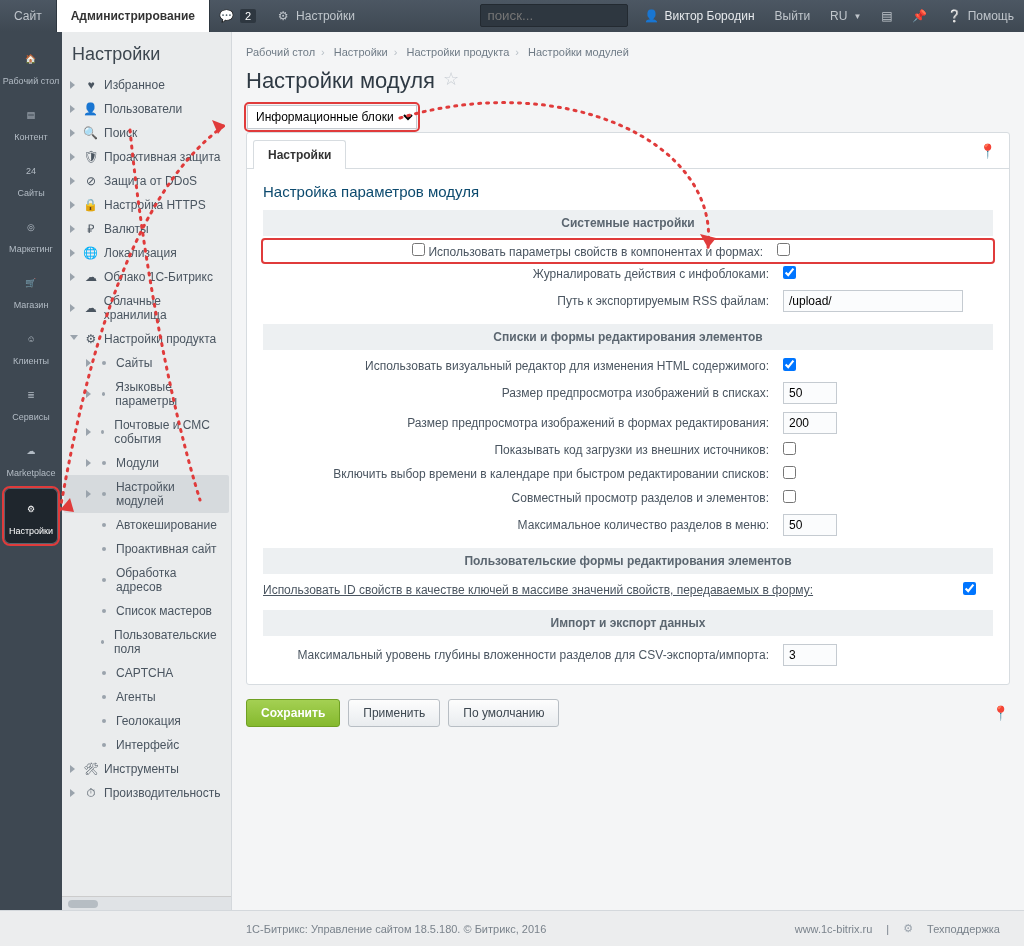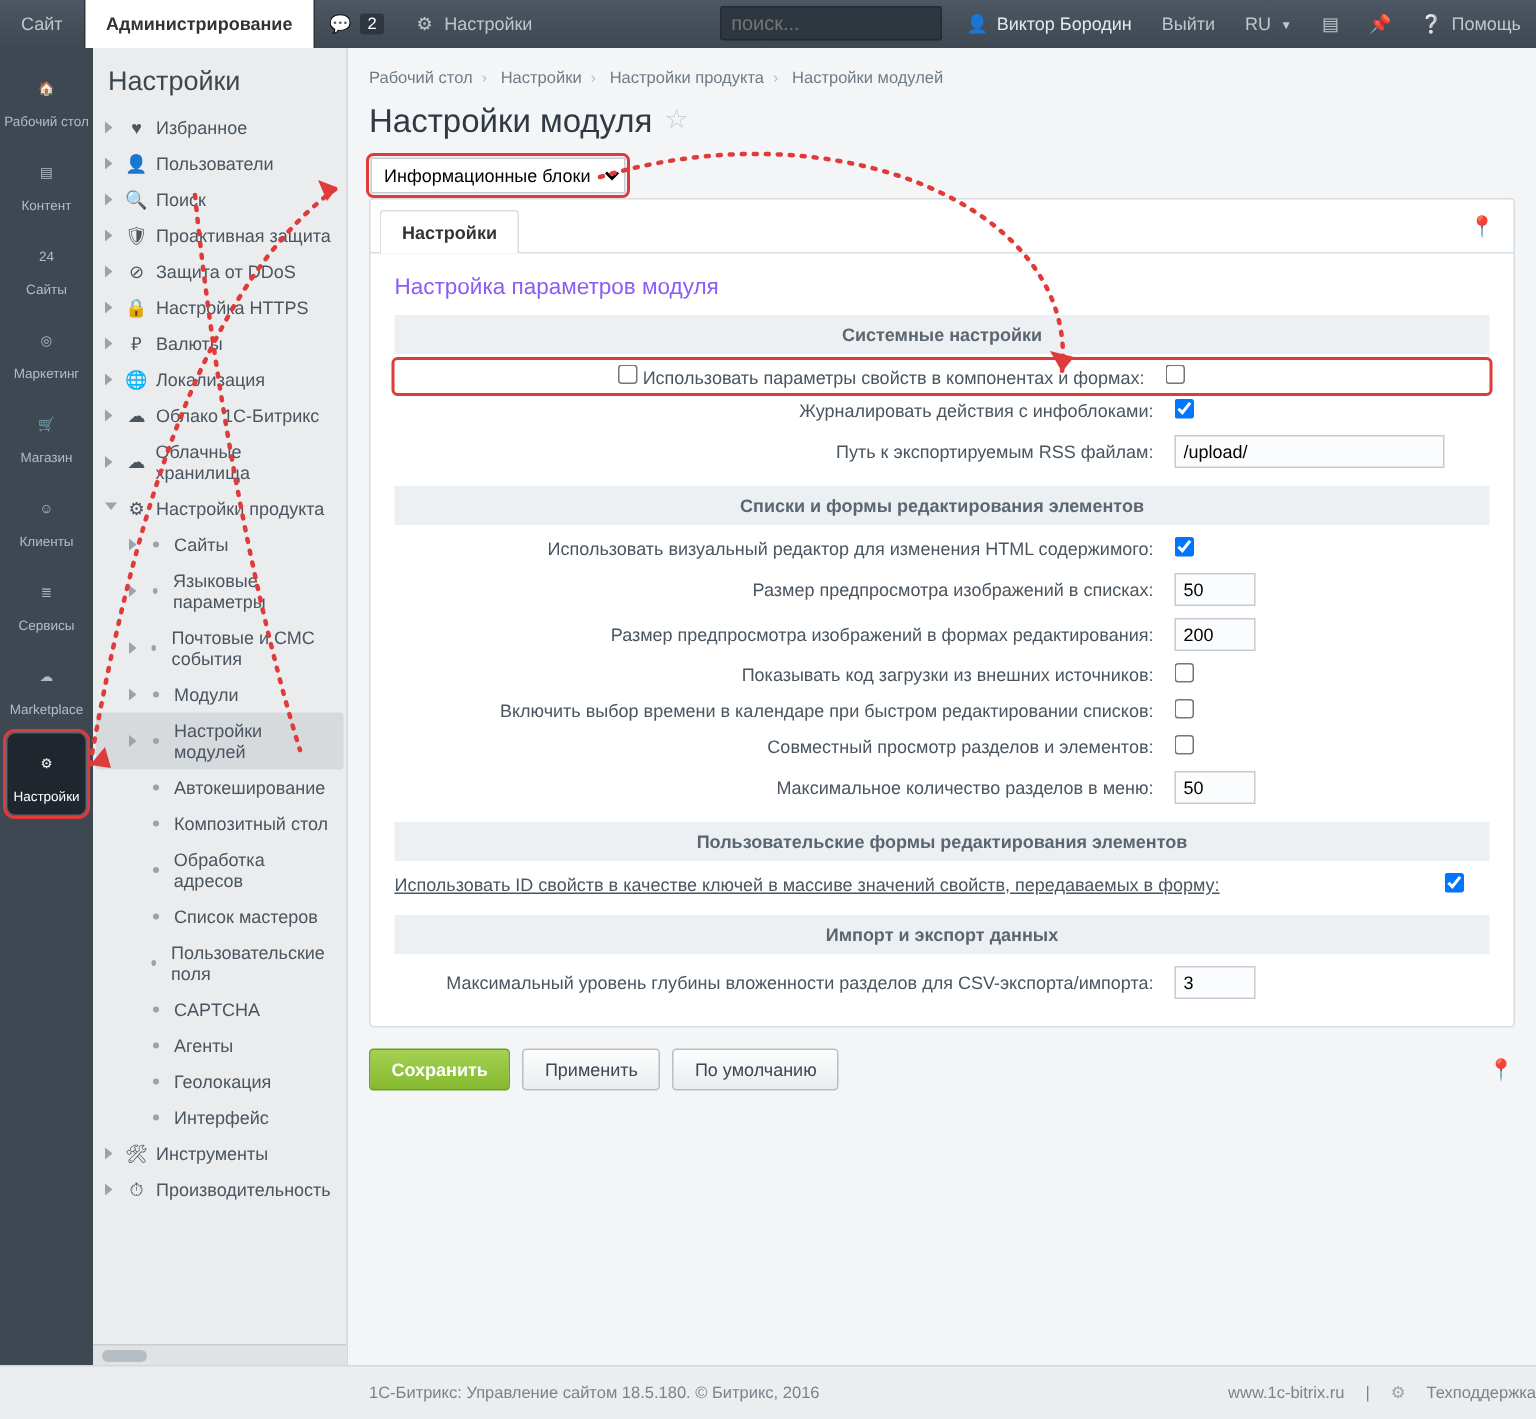--- a/index.html
+++ b/index.html
@@ -51,36 +51,36 @@
   .module-select select{border:1px solid #c5cbd1;background:#fff;padding:3px 4px;font-size:12px;width:170px;}
   .select-hl{outline:2px solid #e03b3b;border-radius:3px;padding:1px;display:inline-block;}
 
   .panel{background:#fff;border:1px solid #d7dce0;border-radius:3px;}
   .tabs{display:flex;border-bottom:1px solid #d7dce0;padding:6px 6px 0; position:relative;}
   .tabs .tab{padding:7px 14px;border:1px solid #d7dce0;border-bottom:none;background:#f1f3f5;border-radius:3px 3px 0 0;margin-right:4px;cursor:pointer;font-size:12px;}
   .tabs .tab.active{background:#fff;position:relative;top:1px;font-weight:bold;}
   .tabs .pin{margin-left:auto;color:#9aa3ac;font-size:14px;cursor:pointer;padding:4px 6px;}
 
   .panel-body{padding:14px 16px;}
-  .section-title{font-size:15px;color:#8b5cf6;margin-bottom:10px;}
+  .section-title{font-size:15px;color:#0c4a6e;margin-bottom:10px;}
   .section-hdr{background:#edf0f2;text-align:center;padding:6px 0;color:#5b6670;font-weight:bold;font-size:12px;margin:8px 0 4px;}
   .row{display:flex;align-items:center;padding:4px 0;gap:8px;}
   .row .lbl{flex:1;text-align:right;color:#4a5560;font-size:12px;padding-right:6px;}
   .row .ctl{width:210px;text-align:left;}
   .row .ctl input[type=text]{width:180px;border:1px solid #c5cbd1;padding:3px 5px;font-size:12px;background:#fbfcfd;}
   .row .ctl input.sm{width:54px;}
   .hl-row{outline:2px solid #e03b3b;border-radius:2px;padding:3px 6px !important;}
 
   .btn-row{margin-top:14px;display:flex;gap:8px;align-items:center;}
   .btn{border:1px solid #b8bec4;background:linear-gradient(#fdfdfd,#e9ecef);padding:6px 14px;border-radius:3px;cursor:pointer;font-size:12px;color:#3d4750;}
   .btn.primary{background:linear-gradient(#a4d053,#85b92e);border-color:#6fa023;color:#fff;font-weight:bold;}
   .btn-row .pin{margin-left:auto;color:#9aa3ac;font-size:14px;cursor:pointer;}
 
   
-  .footer{position:absolute;bottom:0;left:0;right:0;height:36px;background:#ecedee;border-top:1px solid #d4d8dc;display:flex;align-items:center;padding:0 0 0 246px;color:#7a838c;font-size:11px;}
+  .footer{position:absolute;bottom:0;left:0;right:0;height:36px;background:#ecedee;border-top:1px solid #d4d8dc;display:flex;align-items:center;padding:0 24px 0 246px;color:#7a838c;font-size:11px;}
   .footer .r{margin-left:auto;display:flex;gap:14px;align-items:center;}
   .footer  .gear{color:#9aa3ac}
 
   
   .overlay-svg{position:absolute;top:0;left:0;pointer-events:none;z-index:50;}
 </style>
 </head>
 <body>
 
 <div class="topbar">
@@ -243,21 +243,21 @@
           <span>Настройки модулей</span>
         </div>
         <div class="node lvl2">
           <span style="width:8px"></span>
           <span class="dot"></span>
           <span>Автокеширование</span>
         </div>
         <div class="node lvl2">
           <span style="width:8px"></span>
           <span class="dot"></span>
-          <span>Композитный стол</span>
+          <span>Проактивная сайт</span>
         </div>
         <div class="node lvl2">
           <span style="width:8px"></span>
           <span class="dot"></span>
           <span>Обработка адресов</span>
         </div>
         <div class="node lvl2">
           <span style="width:8px"></span>
           <span class="dot"></span>
           <span>Список мастеров</span>

